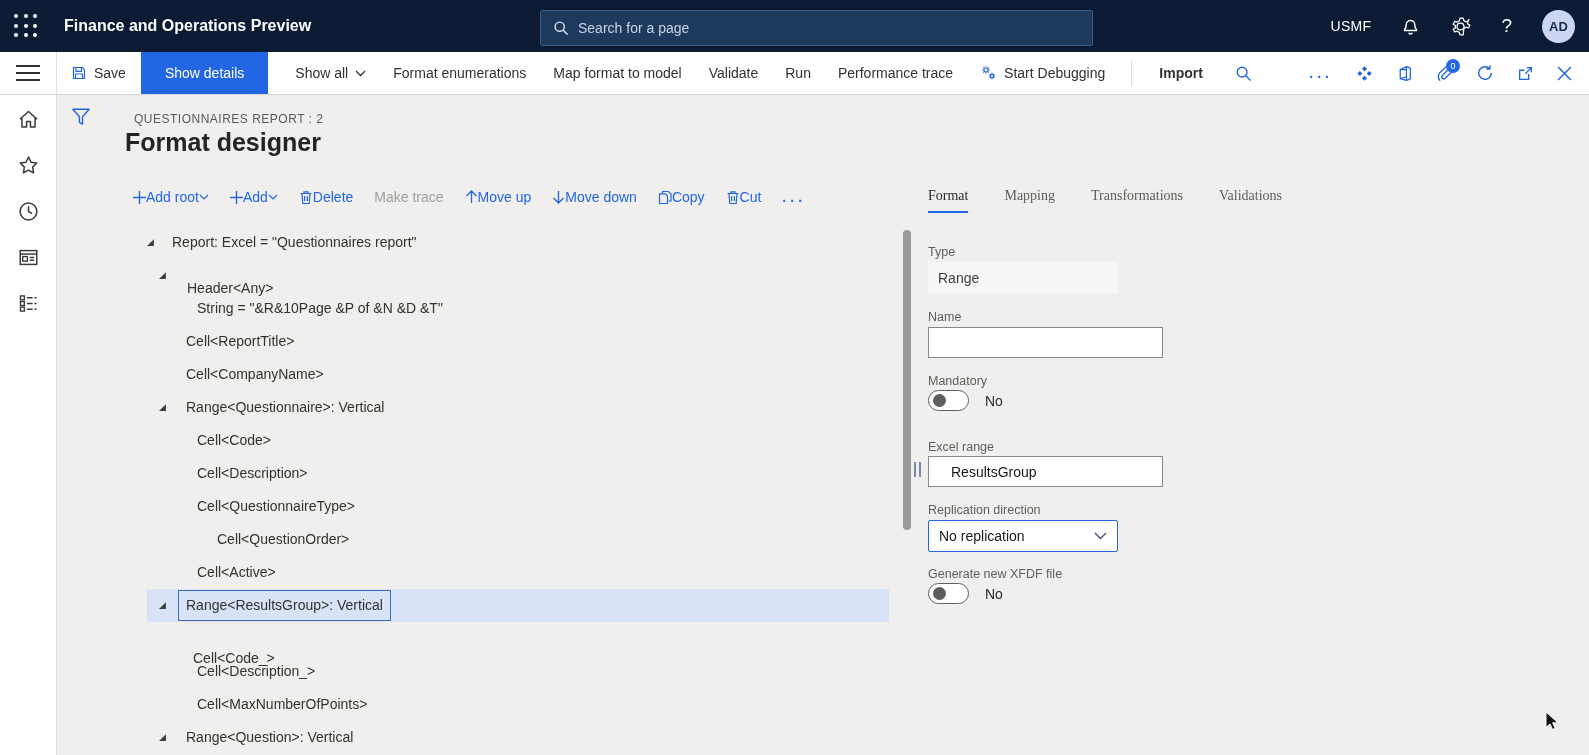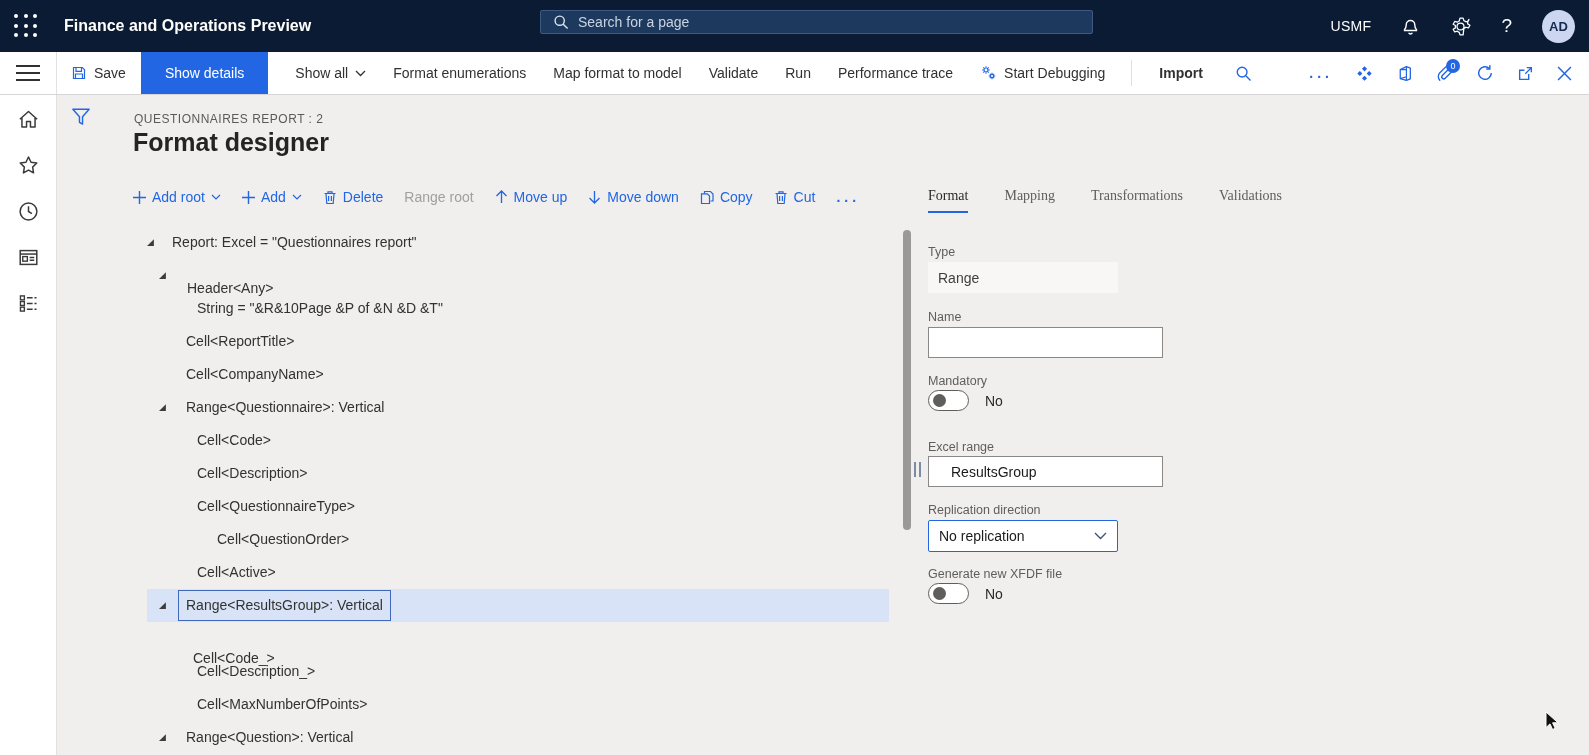--- a/index.html
+++ b/index.html
@@ -11,21 +11,21 @@
   }
   svg { display:block; }
 
   
   .topbar { position:absolute; top:0; left:0; width:100%; height:52px; background:#0b1b33; }
   .waffle { position:absolute; left:14px; top:14px; width:25px; height:25px;
     display:grid; grid-template-columns:repeat(3,1fr); gap:4px; cursor:pointer; }
   .waffle i { width:4px; height:4px; background:#fff; border-radius:50%; }
   .app-title { position:absolute; left:64px; top:0; height:52px; display:flex; align-items:center;
     color:#fff; font-size:16px; font-weight:700;text-align:center; }
-  .tb-search { position:absolute; left:540px; top:10px; width:553px; height:24px;
+  .tb-search { position:absolute; left:540px; top:10px; width:553px; height:36px;
     background:#1d3a5e; border:1px solid #3d5a80; border-radius:2px;
     display:flex; align-items:center; gap:9px; padding:0 12px; color:#c9d3e3; font-size:14px; }
   .tb-right { position:absolute; right:14px; top:0; height:52px; display:flex; align-items:center; gap:30px; color:#fff; }
   .tb-company { font-size:14px; letter-spacing:.3px; cursor:pointer; }
   .tb-icon { cursor:pointer; color:#fff; }
   .tb-help { font-size:19px; font-weight:400; cursor:pointer; }
   .avatar { width:33px; height:33px; border-radius:50%; background:#ccd6f0; color:#152a4e;
     font-size:13px; font-weight:700; display:flex; align-items:center; justify-content:center; cursor:pointer; }
 
   
@@ -52,26 +52,26 @@
   
   .leftnav { position:absolute; top:95px; left:0; width:57px; bottom:0; background:#fff;
     border-right:1px solid #e3e1df; display:flex; flex-direction:column; align-items:center;
     padding-top:13px; gap:23px; color:#3b3a39; }
   .leftnav .nav-ic { cursor:pointer; }
 
   
   .content { position:absolute; top:95px; left:57px; right:0; bottom:0; background:#f0efed; }
   .filter-ic { position:absolute; left:13px; top:11px; color:#2266E3; cursor:pointer; }
   .pg-caption { position:absolute; left:77px; top:17px; font-size:12px; color:#5c5a58; letter-spacing:.5px; }
-  .pg-title { position:absolute; left:76px; top:33px; font-size:25px; font-weight:700; color:#252423; }
+  .pg-title { position:absolute; left:68px; top:33px; font-size:25px; font-weight:700; color:#252423; }
 
   
   .tree-toolbar { position:absolute; left:76px; top:88px; height:28px; display:flex; align-items:center;
     gap:21px; font-size:14px; color:#2266E3; }
-  .tt-item { display:flex; align-items:center; gap:6px; cursor:pointer; white-space:nowrap; }
+  .tt-item { display:flex; align-items:center; cursor:pointer; white-space:nowrap; }
   .tt-item.disabled { color:#a19f9d; cursor:default; }
 
   
   .tree { position:absolute; left:76px; top:131px; width:756px; bottom:0; overflow:hidden;
     font-size:14px; color:#33322f; }
   .tree-row { position:relative; height:33px; line-height:33px; cursor:pointer; white-space:nowrap; }
   .tree-row.selected::before { content:""; position:absolute; left:14px; right:0; top:0; bottom:0; background:#d8e3f7; }
   .tr-exp { position:absolute; top:0; font-size:9px; color:#3d3c3a; z-index:1; }
   .tr-label { position:absolute; top:0; z-index:1; }
   .tree-row.selected .tr-label { border:1px solid #4069bd; padding:0 7px; line-height:29px; top:1px; }
@@ -311,21 +311,21 @@
         </span>
     </div>
     <div class="tt-item">
       <span>
           <svg width="14" height="15" viewBox="0 0 14 15">
             <path d="M1.5 3.5h11M5 3.3V1.8h4v1.5M3 3.8l.8 9.7h6.4l.8-9.7M5.6 6v5M8.4 6v5" fill="none" stroke="currentColor" stroke-width="1.2"></path>
           </svg>
         </span>
       <span>Delete</span>
     </div>
-    <div class="tt-item disabled">Range root</div>
+    <div class="tt-item disabled">Make trace</div>
     <div class="tt-item">
       <span>
           <svg width="13" height="14" viewBox="0 0 13 14">
             <path d="M6.5 13V1.5M1.5 6 6.5 1l5 5" fill="none" stroke="currentColor" stroke-width="1.3"></path>
           </svg>
         </span>
       <span>Move up</span>
     </div>
     <div class="tt-item">
       <span>

